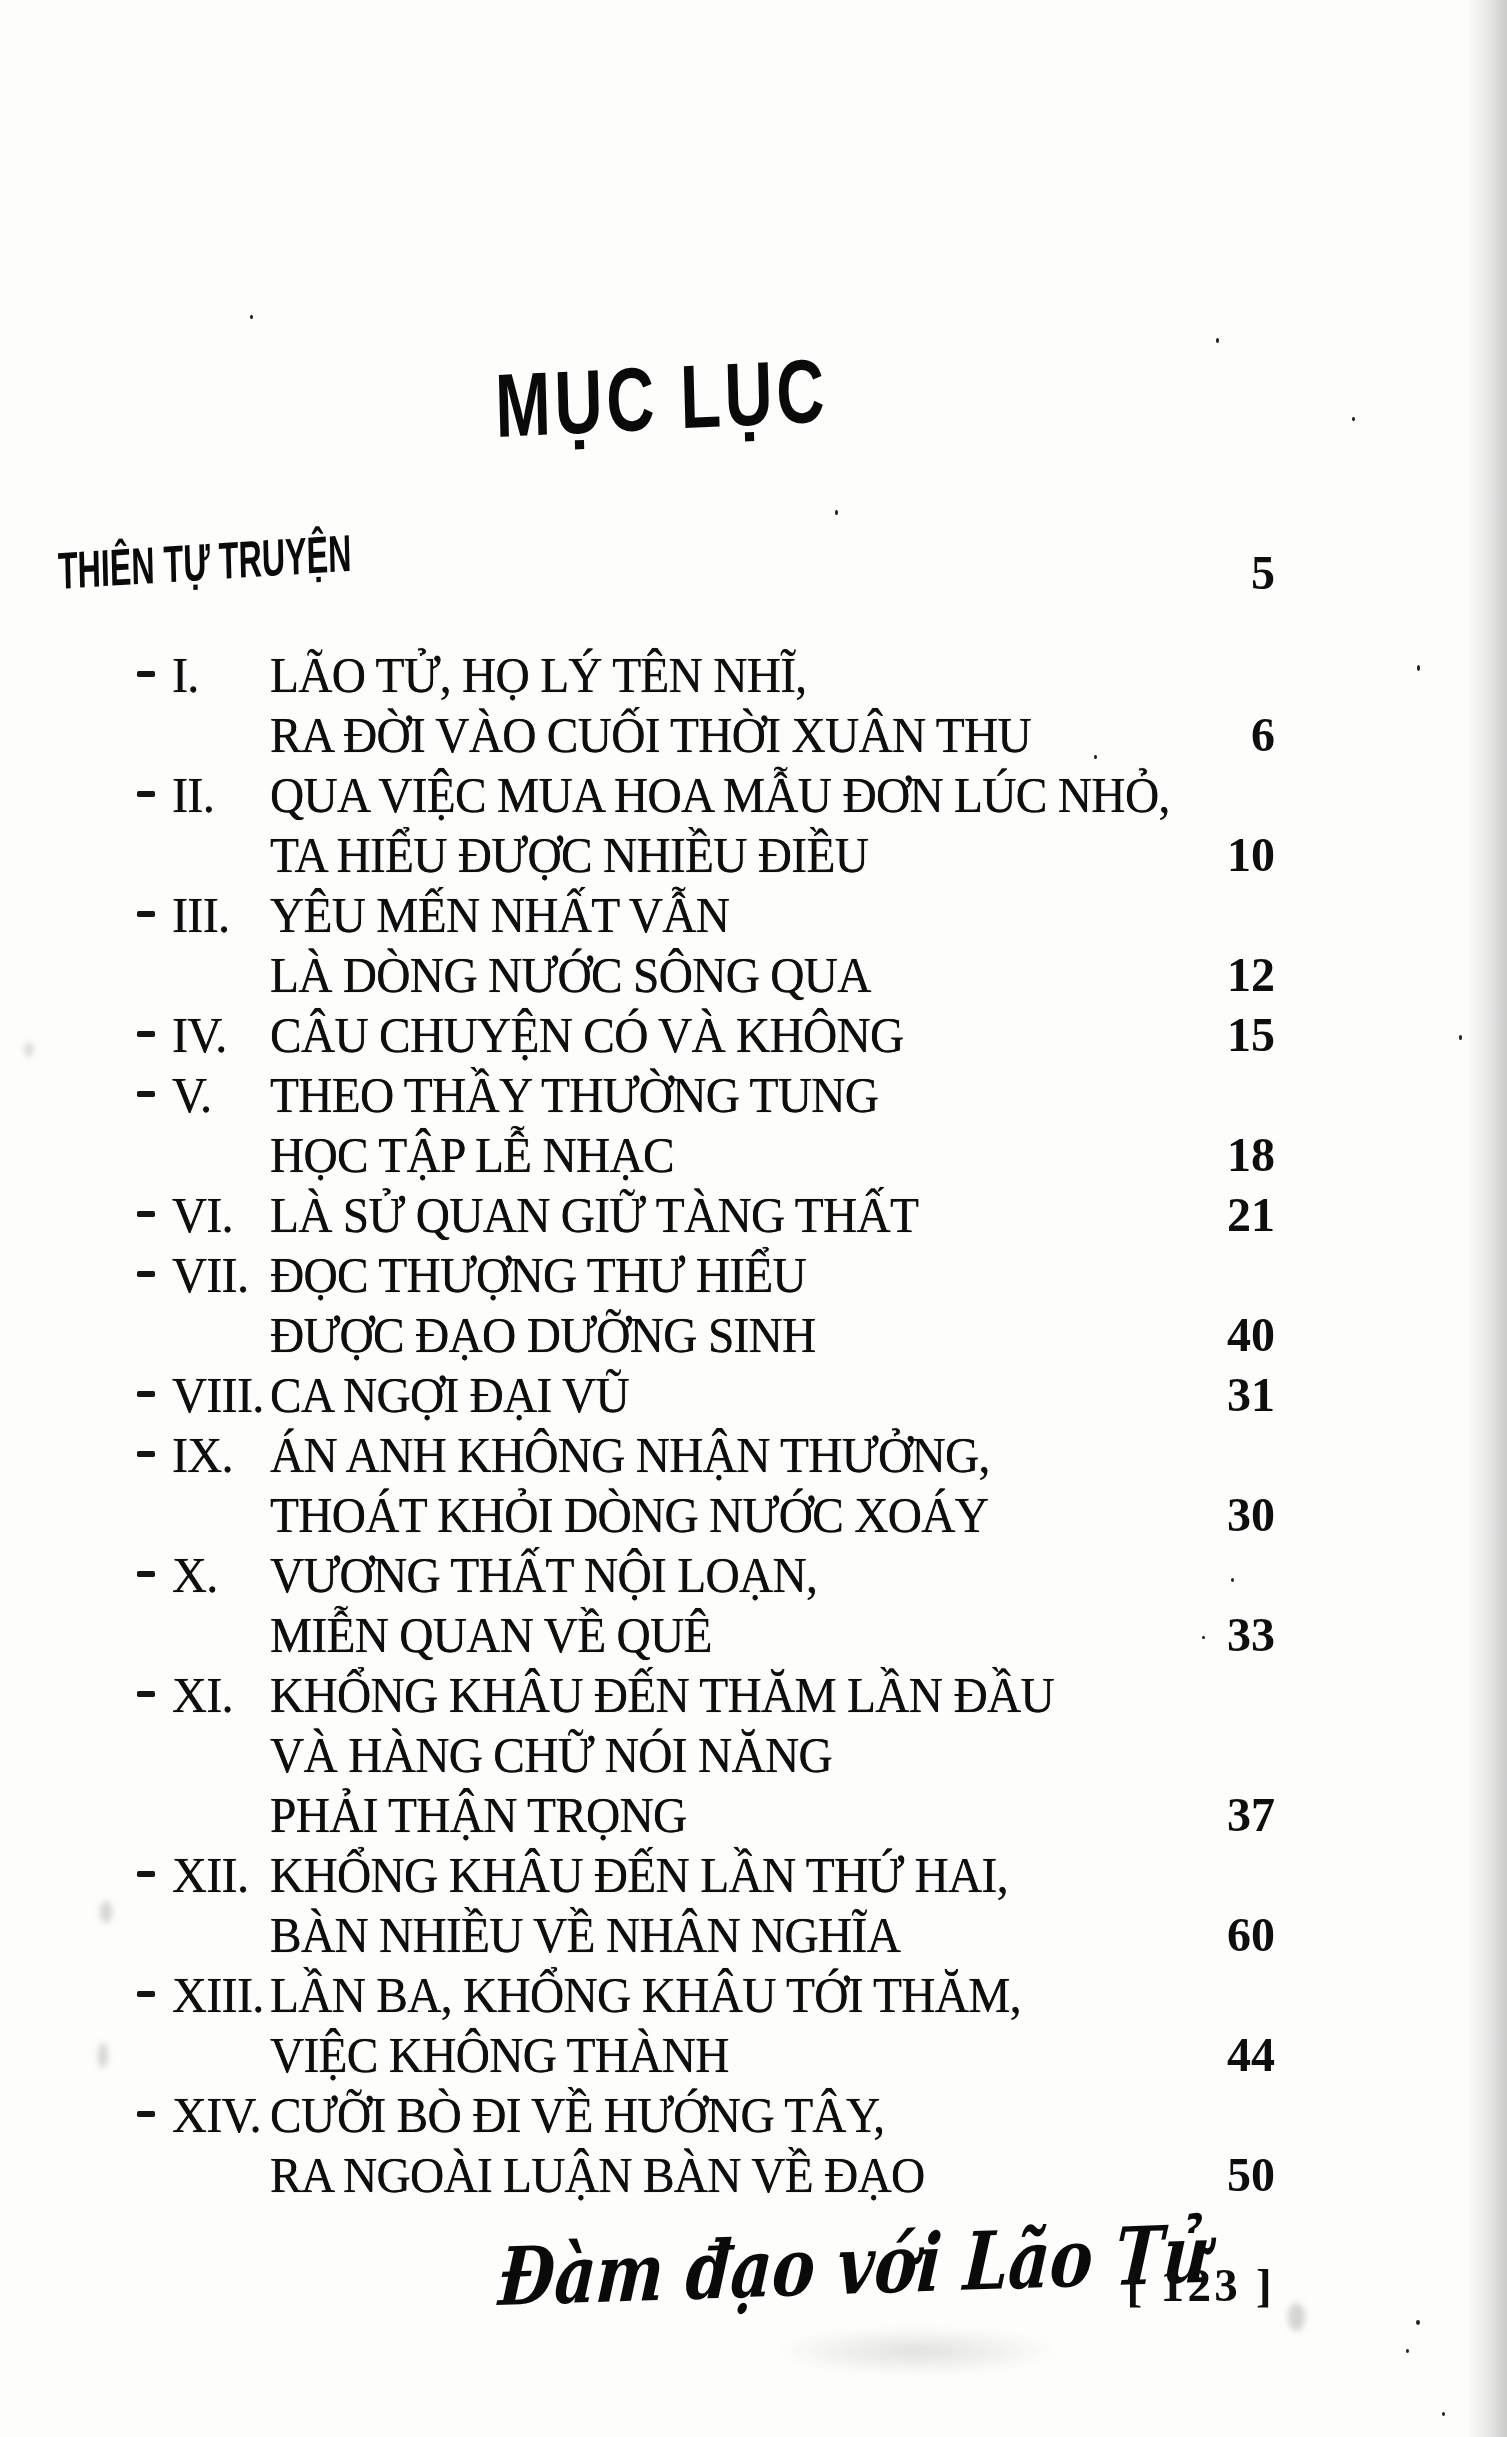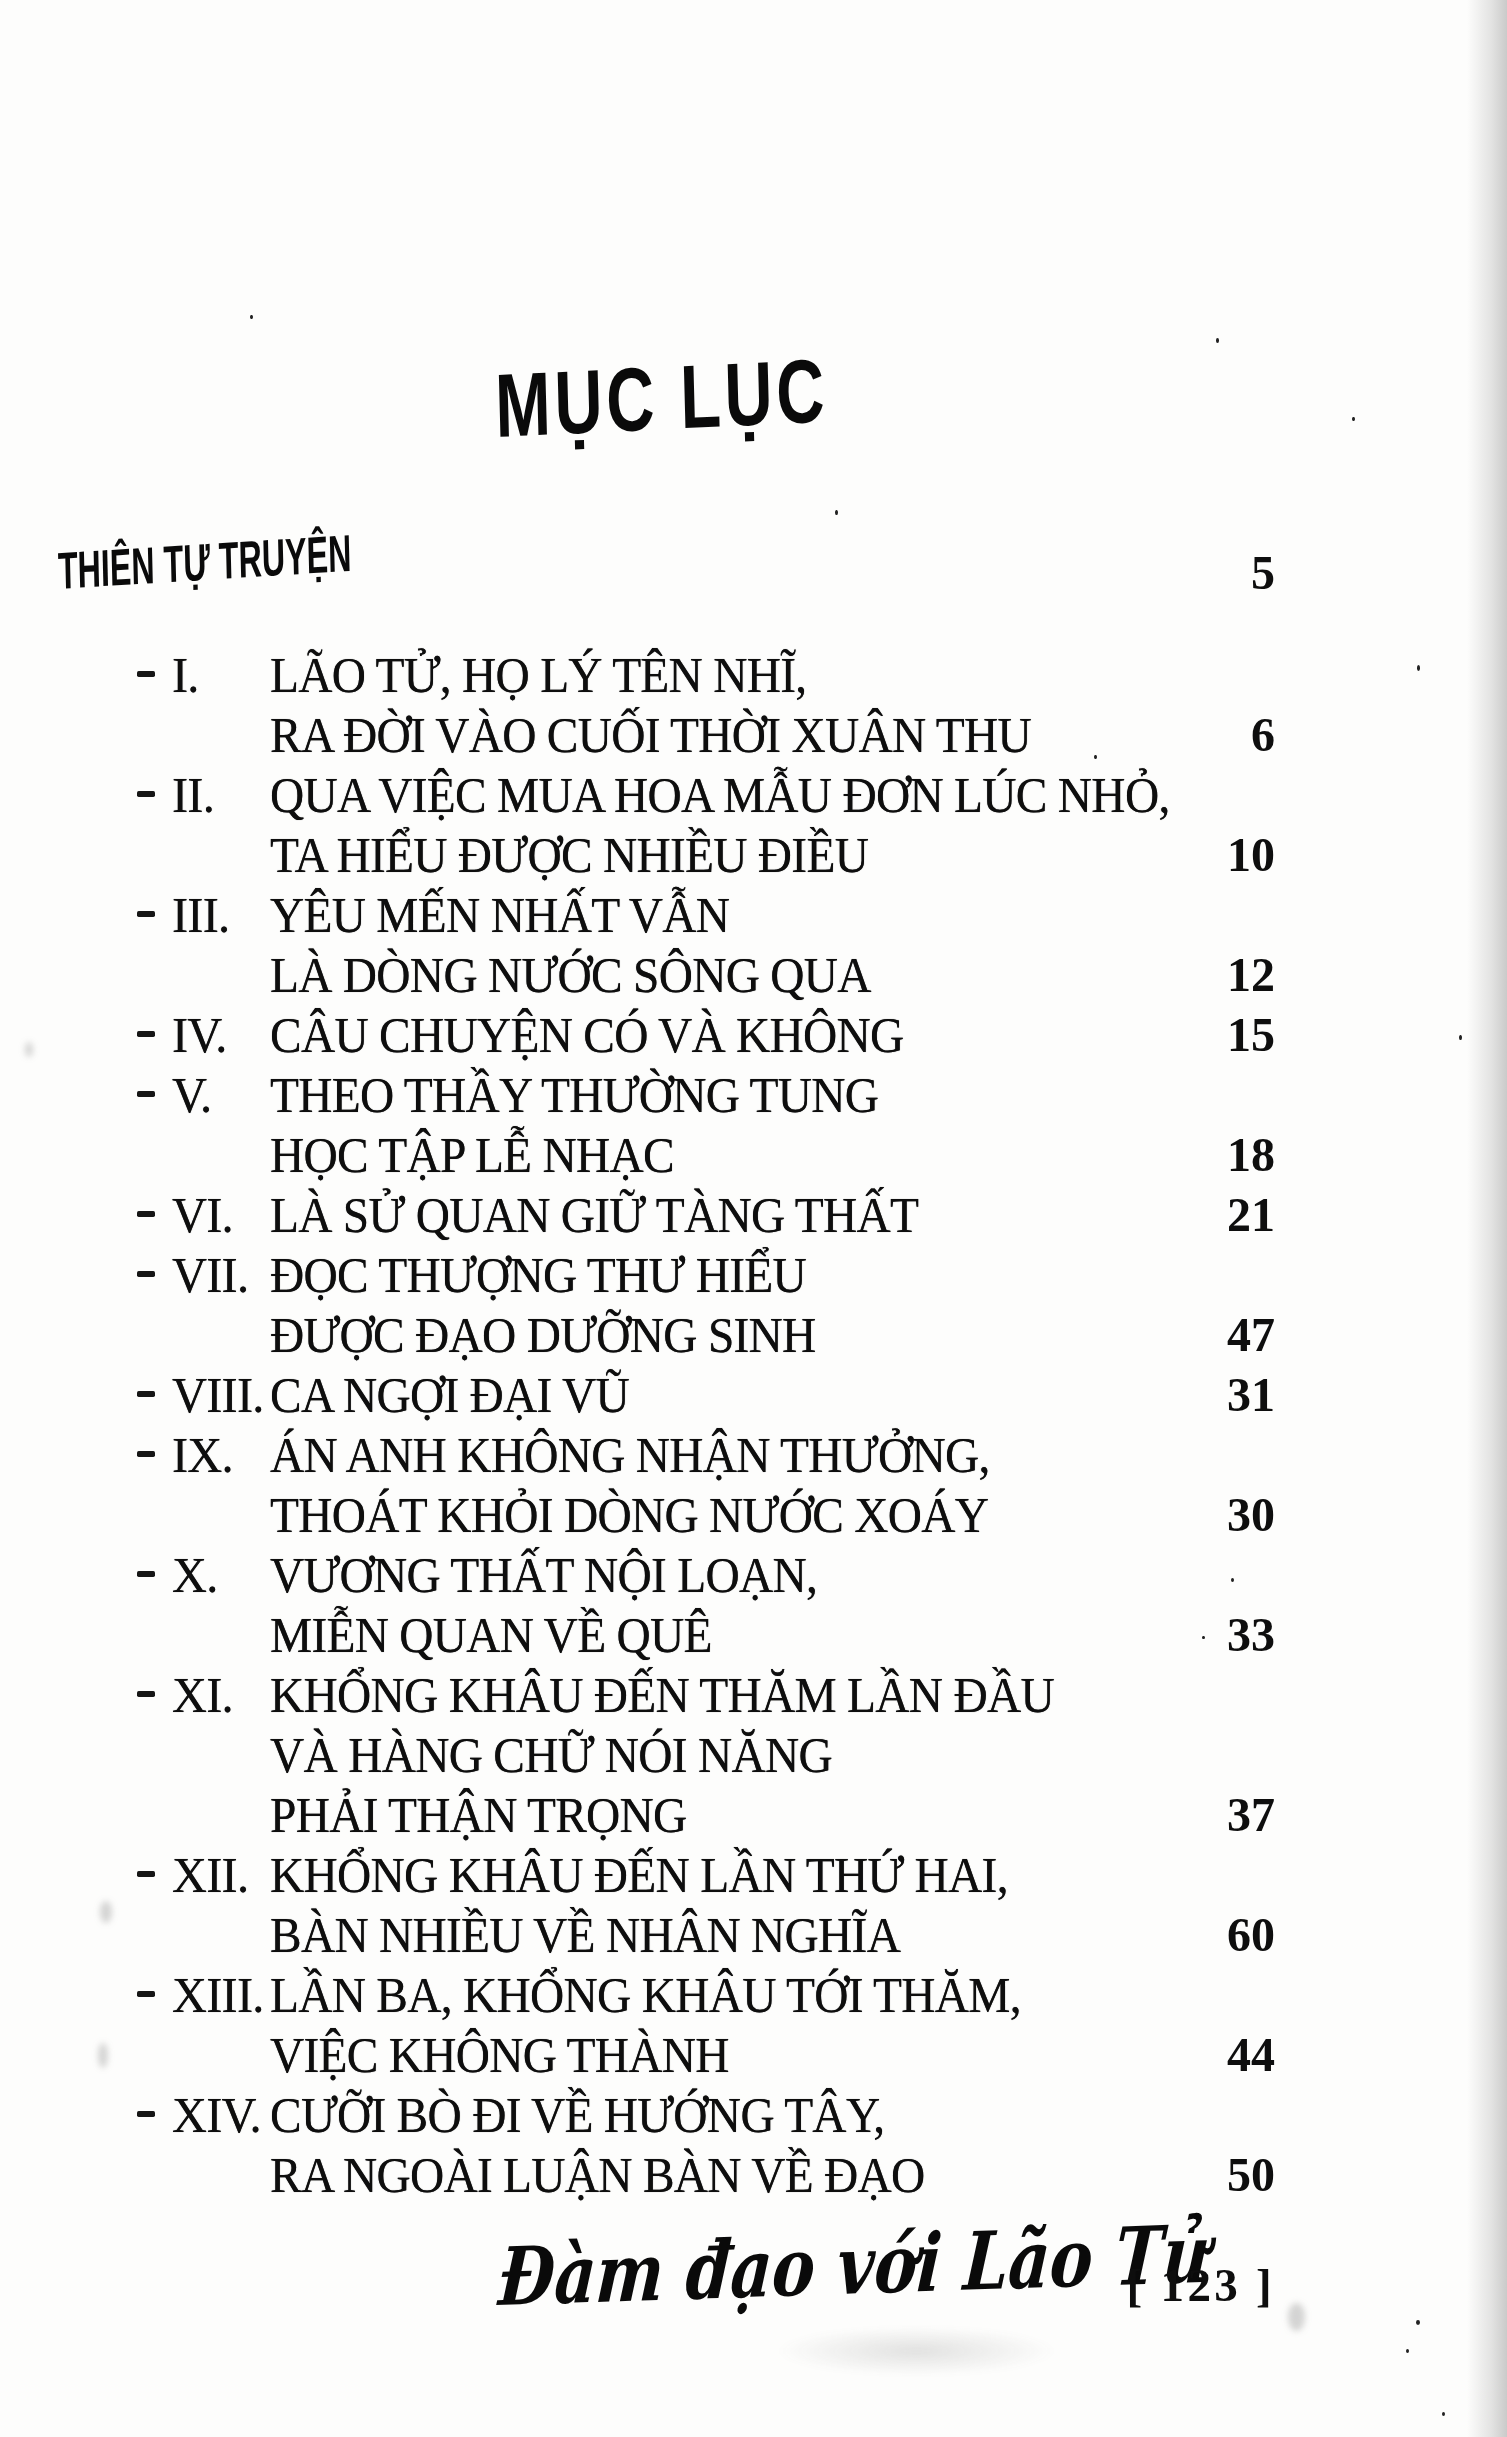--- a/index.html
+++ b/index.html
@@ -179,21 +179,21 @@
           </div>
           <span class="pagenum">21</span>
         </div>
         <div class="entry">
           <span class="dash"></span>
           <span class="numeral">VII.</span>
           <div class="lines">
             <span class="line">ĐỌC THƯỢNG THƯ HIỂU</span>
             <span class="line">ĐƯỢC ĐẠO DƯỠNG SINH</span>
           </div>
-          <span class="pagenum">47</span>
+          <span class="pagenum">40</span>
         </div>
         <div class="entry">
           <span class="dash"></span>
           <span class="numeral">VIII.</span>
           <div class="lines">
             <span class="line">CA NGỢI ĐẠI VŨ</span>
           </div>
           <span class="pagenum">31</span>
         </div>
         <div class="entry">

